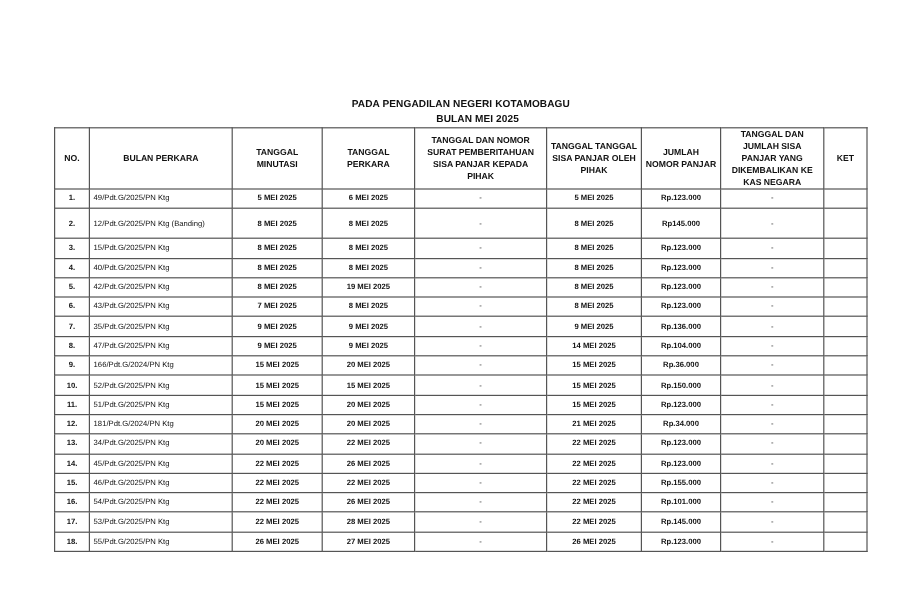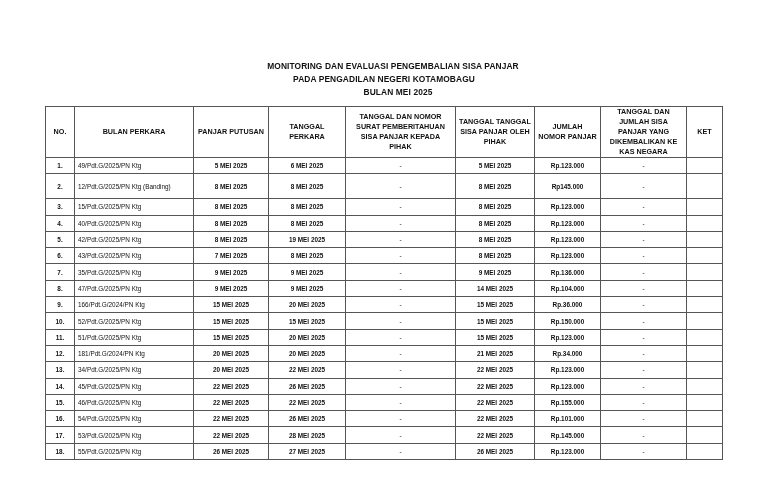--- a/index.html
+++ b/index.html
@@ -1,61 +1,60 @@
 <!DOCTYPE html>
 <html><head>
 <meta charset="utf-8">
 <style>
   html, body { margin: 0; padding: 0; background: #ffffff; }
   body { width: 768px; height: 502px; position: relative; overflow: hidden;
          font-family: "Liberation Sans", "DejaVu Sans", sans-serif; color: #111; }
   .title-block { position: absolute; left: 0; top: 60px; width: 768px; text-align: center; }
   .title-line { font-size: 8.4px; font-weight: bold; line-height: 13px; letter-spacing: 0.1px; }
   .t1 { padding-left: 18px; }
-  .t2 { padding-left: 0px; }
+  .t2 { padding-left: 0px; margin-top: 20px; }
   .t3 { padding-left: 28px; }
   table.mon { position: absolute; left: 45px; top: 106px; border-collapse: collapse;
               table-layout: fixed; width: 677px; }
   table.mon th, table.mon td { border: 1px solid #555; padding: 0 3px; vertical-align: middle; }
   table.mon th { font-size: 7.2px; font-weight: bold; text-align: center; height: 40px; line-height: 10px; }
   table.mon td { font-size: 6.4px; height: 15.3px; line-height: 9px; }
   td.no { text-align: center; font-weight: bold; font-size: 6.2px; }
   td.perkara { text-align: left; font-size: 7.6px; padding-left: 4px; }
   td.date { text-align: center; font-weight: bold; font-size: 6.1px; }
   td.center { text-align: center; }
   td.top { vertical-align: top; padding-top: 2px; text-align: center; font-weight: bold; font-size: 6.1px; }
   td.dash { text-align: center; vertical-align: top; padding-top: 2px; font-size: 6.4px; }
   tr.tall td { height: 24px; }
 </style>
 </head>
 <body>
 
 <div class="title-block">
-  <div class="title-line t1">MONITORING DAN EVALUASI PENGEMBALIAN SISA PANJAR</div>
   <div class="title-line t2">PADA PENGADILAN NEGERI KOTAMOBAGU</div>
   <div class="title-line t3">BULAN MEI 2025</div>
 </div>
 
 <table class="mon">
   <colgroup>
     <col style="width:29px">
     <col style="width:119px">
     <col style="width:75px">
     <col style="width:77px">
     <col style="width:110px">
     <col style="width:79px">
     <col style="width:66px">
     <col style="width:86px">
     <col style="width:36px">
   </colgroup>
   <thead>
     <tr>
       <th>NO.</th>
       <th>BULAN PERKARA</th>
-      <th>PANJAR PUTUSAN</th>
+      <th>TANGGAL MINUTASI</th>
       <th>TANGGAL PERKARA</th>
       <th>TANGGAL DAN NOMOR SURAT PEMBERITAHUAN SISA PANJAR KEPADA PIHAK</th>
       <th>TANGGAL TANGGAL SISA PANJAR OLEH PIHAK</th>
       <th>JUMLAH NOMOR PANJAR</th>
       <th>TANGGAL DAN JUMLAH SISA PANJAR YANG DIKEMBALIKAN KE KAS NEGARA</th>
       <th>KET</th>
     </tr>
   </thead>
   <tbody id="rows">
       <tr>

